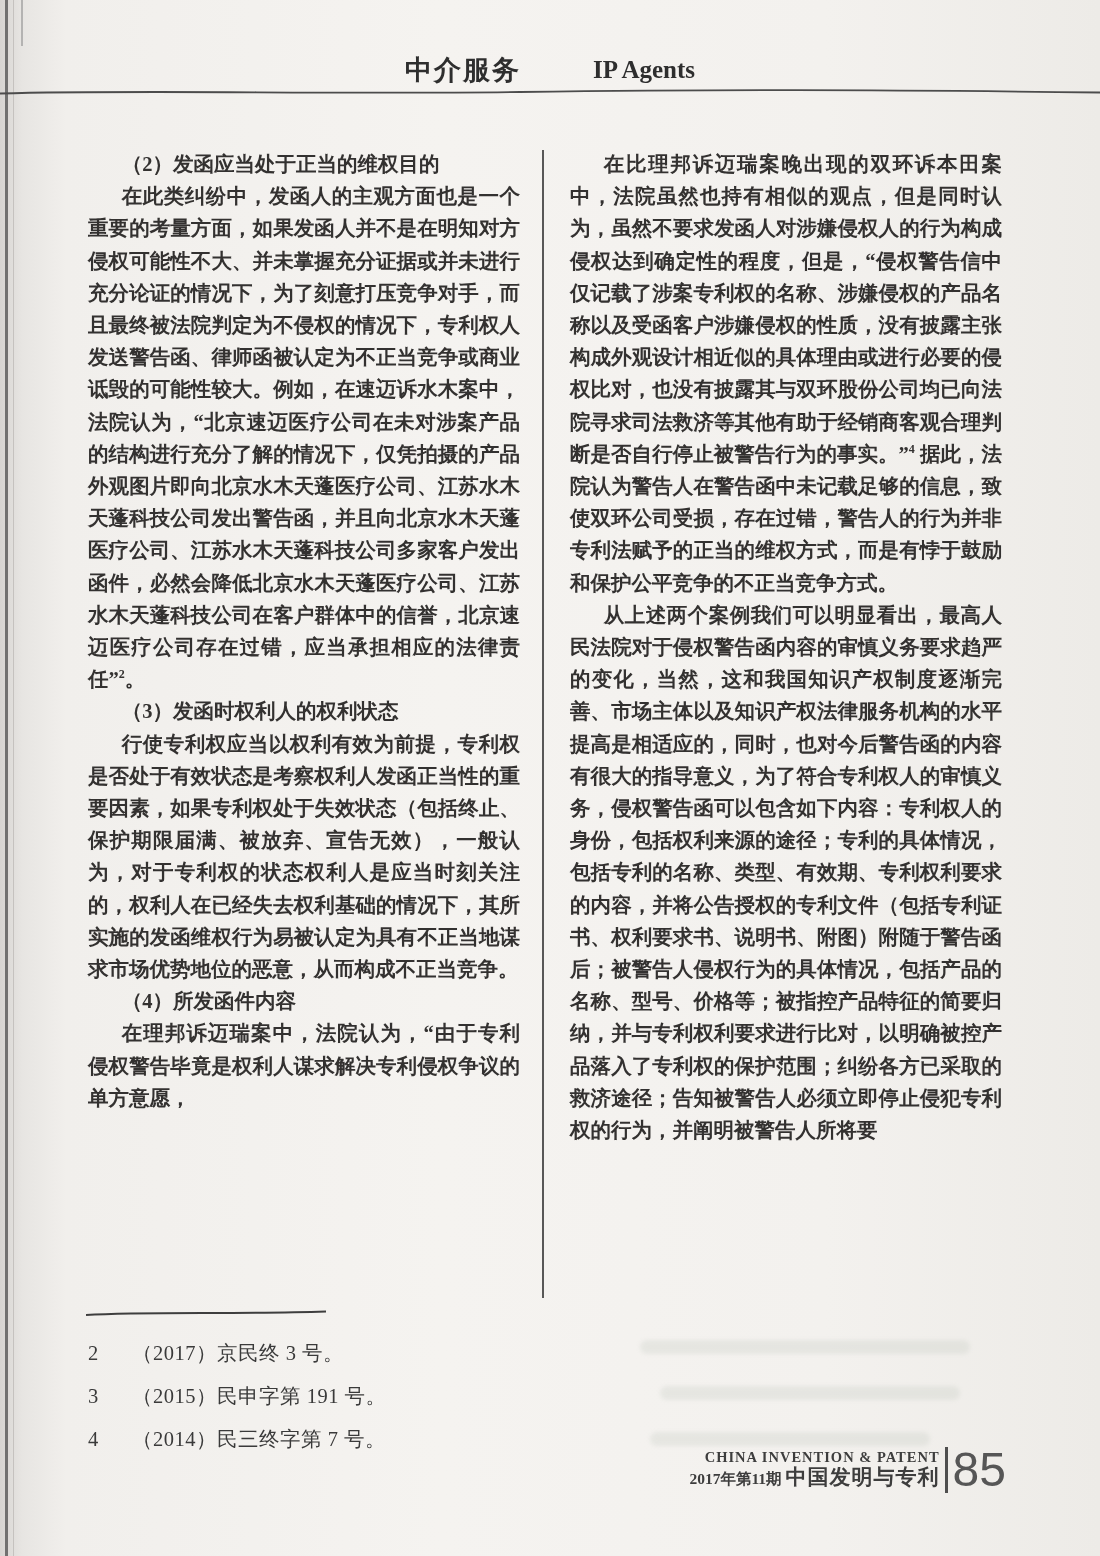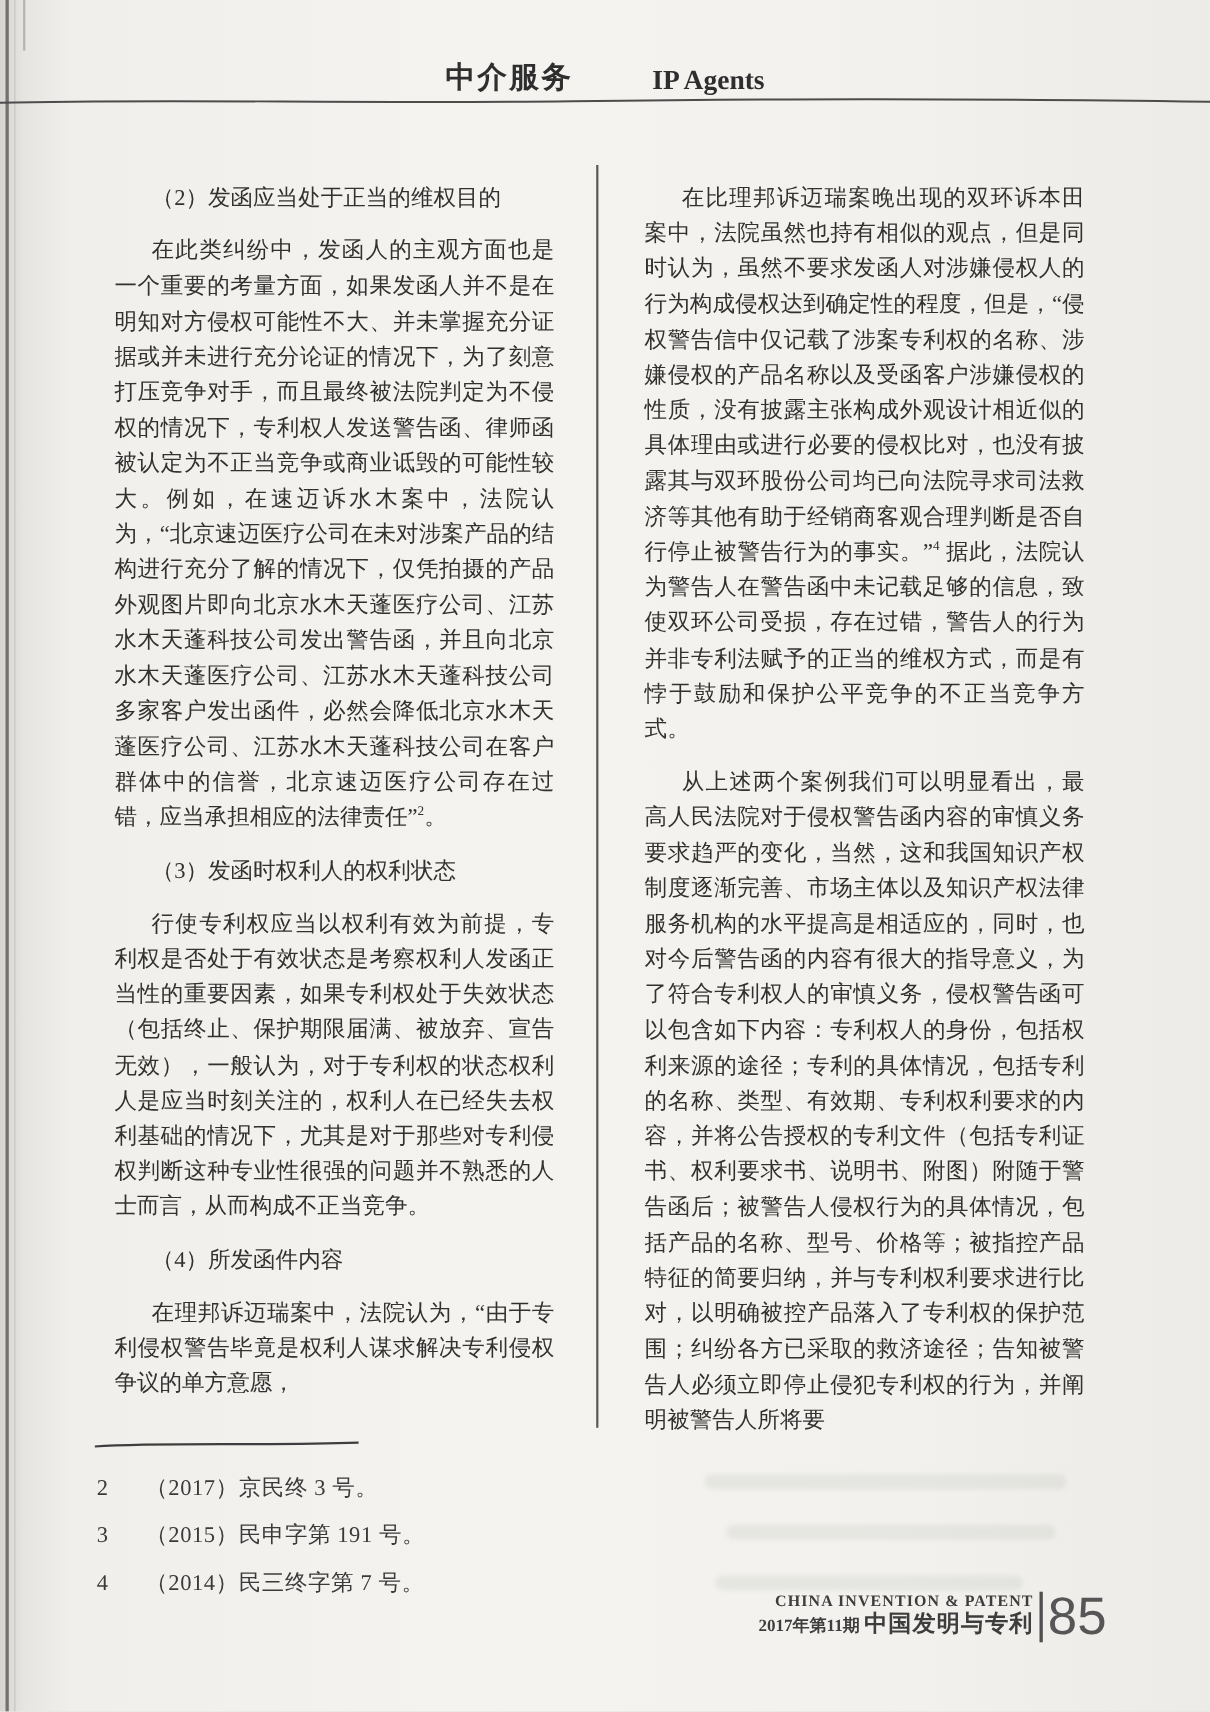--- a/index.html
+++ b/index.html
@@ -12,34 +12,34 @@
     position:absolute;inset:0;
     background:linear-gradient(90deg,#d7d5d2 0%,#e7e5e2 2%,#f1efec 6%,#f5f3f0 40%,#f3f1ee 75%,#edebe7 100%);
   }
   
   .edge-a{position:absolute;left:5px;top:0;width:3px;height:100%;background:#4d4d4d;opacity:.75;}
   .edge-b{position:absolute;left:21px;top:0;width:2px;height:46px;background:#8b8b8b;opacity:.55;}
   .edge-c{position:absolute;left:13px;top:0;width:1px;height:100%;background:#9a9794;opacity:.4;}
 
   .header{
     position:absolute;top:52px;left:0;width:1100px;
-    display:flex;justify-content:center;align-items:flex-end;gap:24px;
+    display:flex;justify-content:center;align-items:center;gap:24px;
   }
   .h-cn{font-family:"Liberation Sans","DejaVu Sans",sans-serif;font-weight:700;font-size:27px;color:#2e2e2e;letter-spacing:2px;}
   .h-en{font-family:"Liberation Serif","DejaVu Serif",serif;font-weight:700;font-size:25px;color:#2e2e2e;margin-left:48px;}
   .header-rule{position:absolute;left:0;top:84px;}
 
   .col{
     position:absolute;top:148px;
     font-size:20.5px;line-height:32.2px;color:#333130;
     text-align:justify;text-justify:inter-ideograph;
   }
   .col-left{left:88px;width:432px;}
   .col-right{left:570px;width:432px;}
-  .col p{margin:16px;}
+  .col p{margin:0;font-weight:bold;}
   .p-heading{text-indent:1.65em;}
   .p-para{text-indent:1.65em;}
   .p-cont{text-indent:0;}
   sup{font-size:12px;line-height:0;vertical-align:super;color:#333130;}
 
   .divider{position:absolute;left:542px;top:150px;width:2px;height:1148px;background:#3c3c3c;opacity:.85;}
 
   .fn-rule{position:absolute;left:86px;top:1308px;}
   .footnotes{position:absolute;left:88px;top:1332px;width:470px;}
   .fn-row{display:flex;align-items:baseline;font-size:20.5px;line-height:43px;color:#3a3a3a;}
@@ -78,21 +78,21 @@
   </div>
 
   <svg class="header-rule" width="1100" height="14" viewBox="0 0 1100 14">
     <path d="M0,9.5 C140,5.5 320,10.5 520,8 S860,5.5 1100,8.5" stroke="#4c4c4c" stroke-width="1.8" fill="none"></path>
   </svg>
 
   <div class="col col-left" id="col-left">
       <p class="p-heading"><span>（2）发函应当处于正当的维权目的</span></p>
       <p class="p-para"><span>在此类纠纷中，发函人的主观方面也是一个重要的考量方面，如果发函人并不是在明知对方侵权可能性不大、并未掌握充分证据或并未进行充分论证的情况下，为了刻意打压竞争对手，而且最终被法院判定为不侵权的情况下，专利权人发送警告函、律师函被认定为不正当竞争或商业诋毁的可能性较大。例如，在速迈诉水木案中，法院认为，“北京速迈医疗公司在未对涉案产品的结构进行充分了解的情况下，仅凭拍摄的产品外观图片即向北京水木天蓬医疗公司、江苏水木天蓬科技公司发出警告函，并且向北京水木天蓬医疗公司、江苏水木天蓬科技公司多家客户发出函件，必然会降低北京水木天蓬医疗公司、江苏水木天蓬科技公司在客户群体中的信誉，北京速迈医疗公司存在过错，应当承担相应的法律责任”</span><sup>2</sup><span>。</span></p>
       <p class="p-heading"><span>（3）发函时权利人的权利状态</span></p>
-      <p class="p-para"><span>行使专利权应当以权利有效为前提，专利权是否处于有效状态是考察权利人发函正当性的重要因素，如果专利权处于失效状态（包括终止、保护期限届满、被放弃、宣告无效），一般认为，对于专利权的状态权利人是应当时刻关注的，权利人在已经失去权利基础的情况下，尤其是对于那些对专利侵权判断这种专业性很强的问题并不熟悉的人士而言，从而构成不正当竞争。</span></p>
+      <p class="p-para"><span>行使专利权应当以权利有效为前提，专利权是否处于有效状态是考察权利人发函正当性的重要因素，如果专利权处于失效状态（包括终止、保护期限届满、被放弃、宣告无效），一般认为，对于专利权的状态权利人是应当时刻关注的，权利人在已经失去权利基础的情况下，其所实施的发函维权行为易被认定为具有不正当地谋求市场优势地位的恶意，从而构成不正当竞争。</span></p>
       <p class="p-heading"><span>（4）所发函件内容</span></p>
       <p class="p-para"><span>在理邦诉迈瑞案中，法院认为，“由于专利侵权警告毕竟是权利人谋求解决专利侵权争议的单方意愿，</span></p>
     </div>
   <div class="divider"></div>
   <div class="col col-right" id="col-right">
       <p class="p-para"><span>在比理邦诉迈瑞案晚出现的双环诉本田案中，法院虽然也持有相似的观点，但是同时认为，虽然不要求发函人对涉嫌侵权人的行为构成侵权达到确定性的程度，但是，“侵权警告信中仅记载了涉案专利权的名称、涉嫌侵权的产品名称以及受函客户涉嫌侵权的性质，没有披露主张构成外观设计相近似的具体理由或进行必要的侵权比对，也没有披露其与双环股份公司均已向法院寻求司法救济等其他有助于经销商客观合理判断是否自行停止被警告行为的事实。”</span><sup>4</sup><span> 据此，法院认为警告人在警告函中未记载足够的信息，致使双环公司受损，存在过错，警告人的行为并非专利法赋予的正当的维权方式，而是有悖于鼓励和保护公平竞争的不正当竞争方式。</span></p>
       <p class="p-para"><span>从上述两个案例我们可以明显看出，最高人民法院对于侵权警告函内容的审慎义务要求趋严的变化，当然，这和我国知识产权制度逐渐完善、市场主体以及知识产权法律服务机构的水平提高是相适应的，同时，也对今后警告函的内容有很大的指导意义，为了符合专利权人的审慎义务，侵权警告函可以包含如下内容：专利权人的身份，包括权利来源的途径；专利的具体情况，包括专利的名称、类型、有效期、专利权利要求的内容，并将公告授权的专利文件（包括专利证书、权利要求书、说明书、附图）附随于警告函后；被警告人侵权行为的具体情况，包括产品的名称、型号、价格等；被指控产品特征的简要归纳，并与专利权利要求进行比对，以明确被控产品落入了专利权的保护范围；纠纷各方已采取的救济途径；告知被警告人必须立即停止侵犯专利权的行为，并阐明被警告人所将要</span></p>
     </div>
 
   <svg class="fn-rule" width="242" height="10" viewBox="0 0 242 10">

